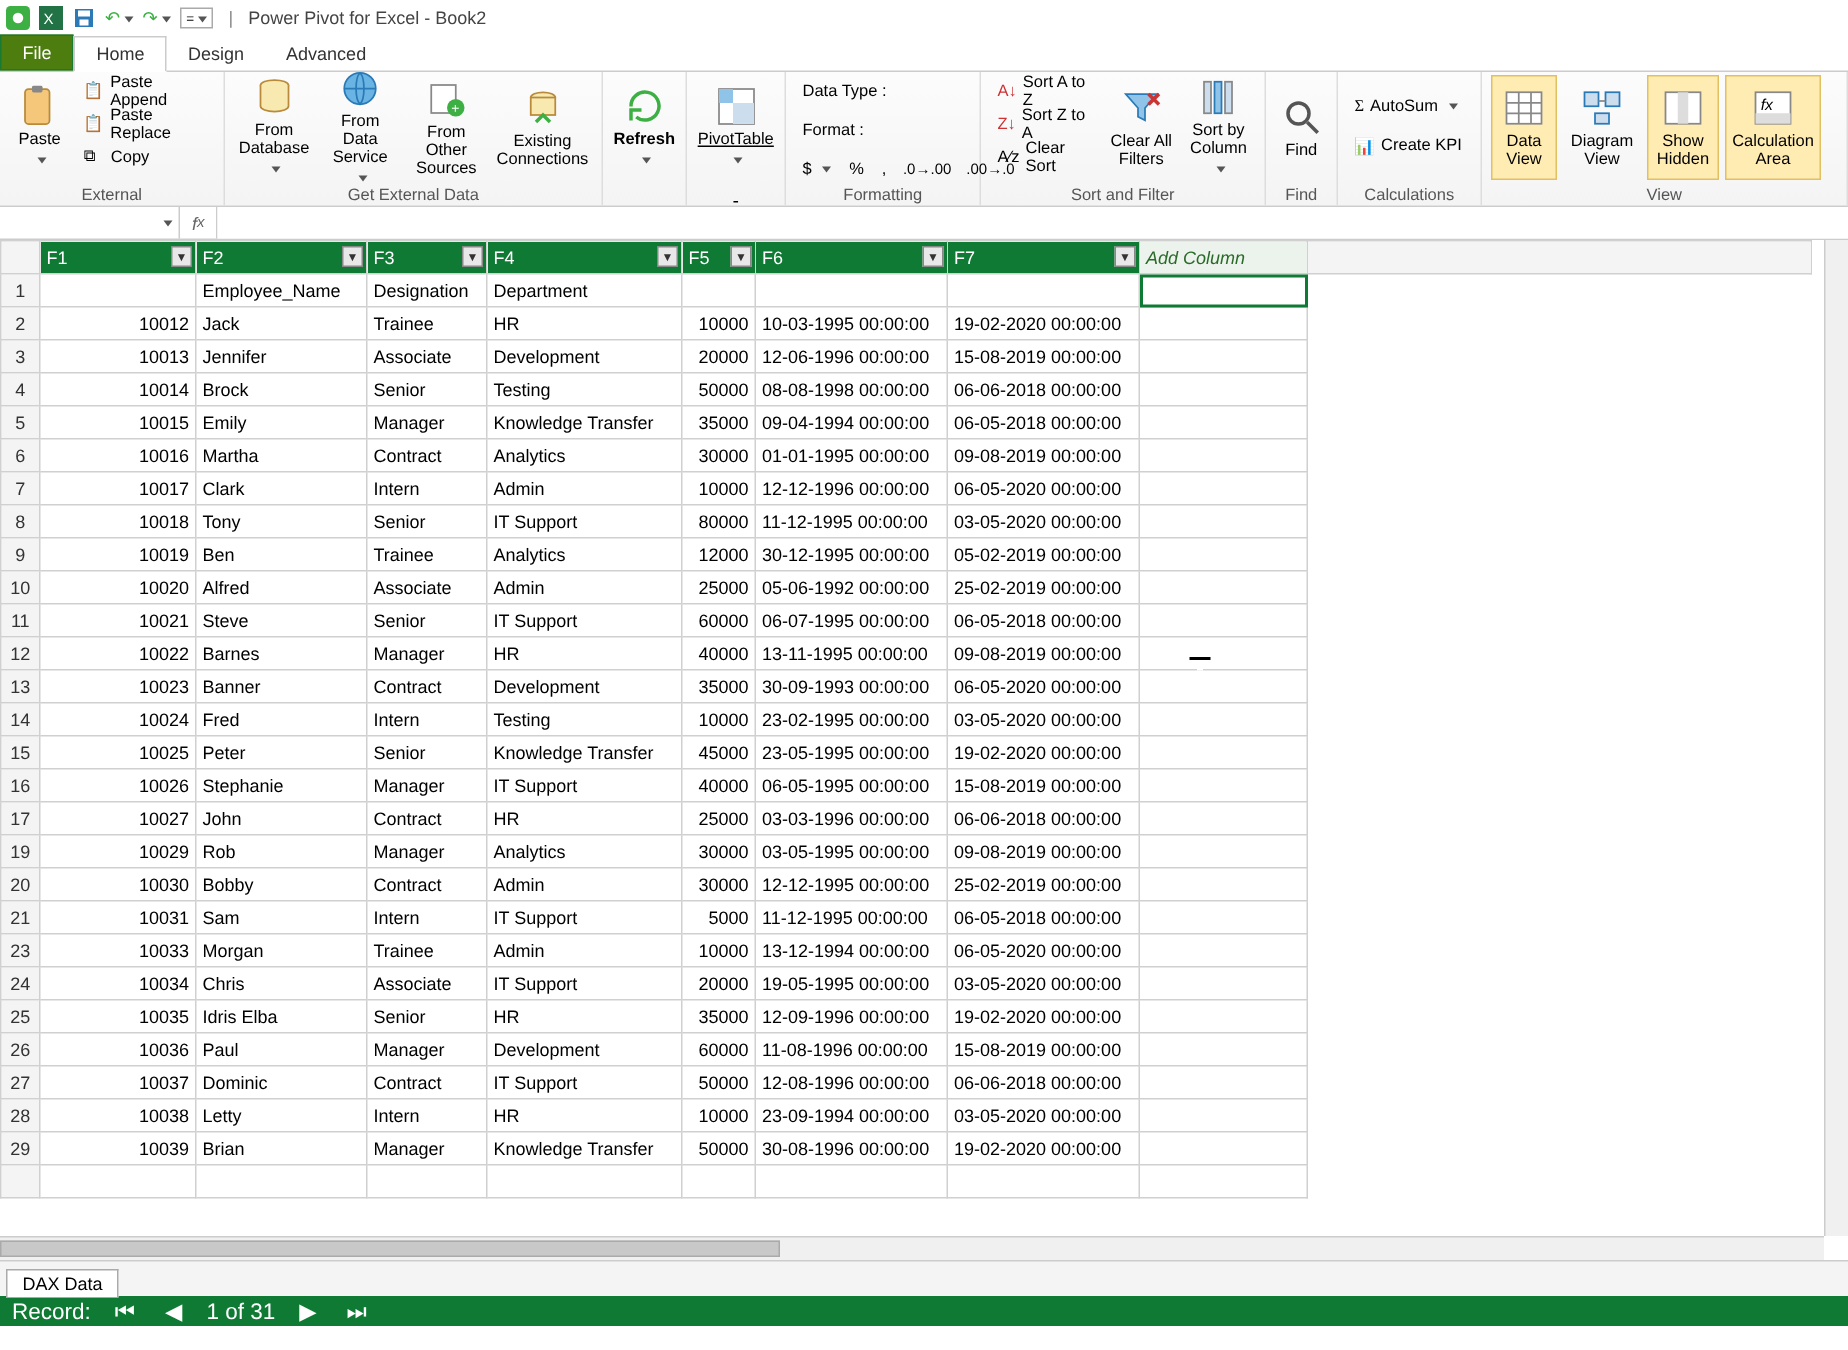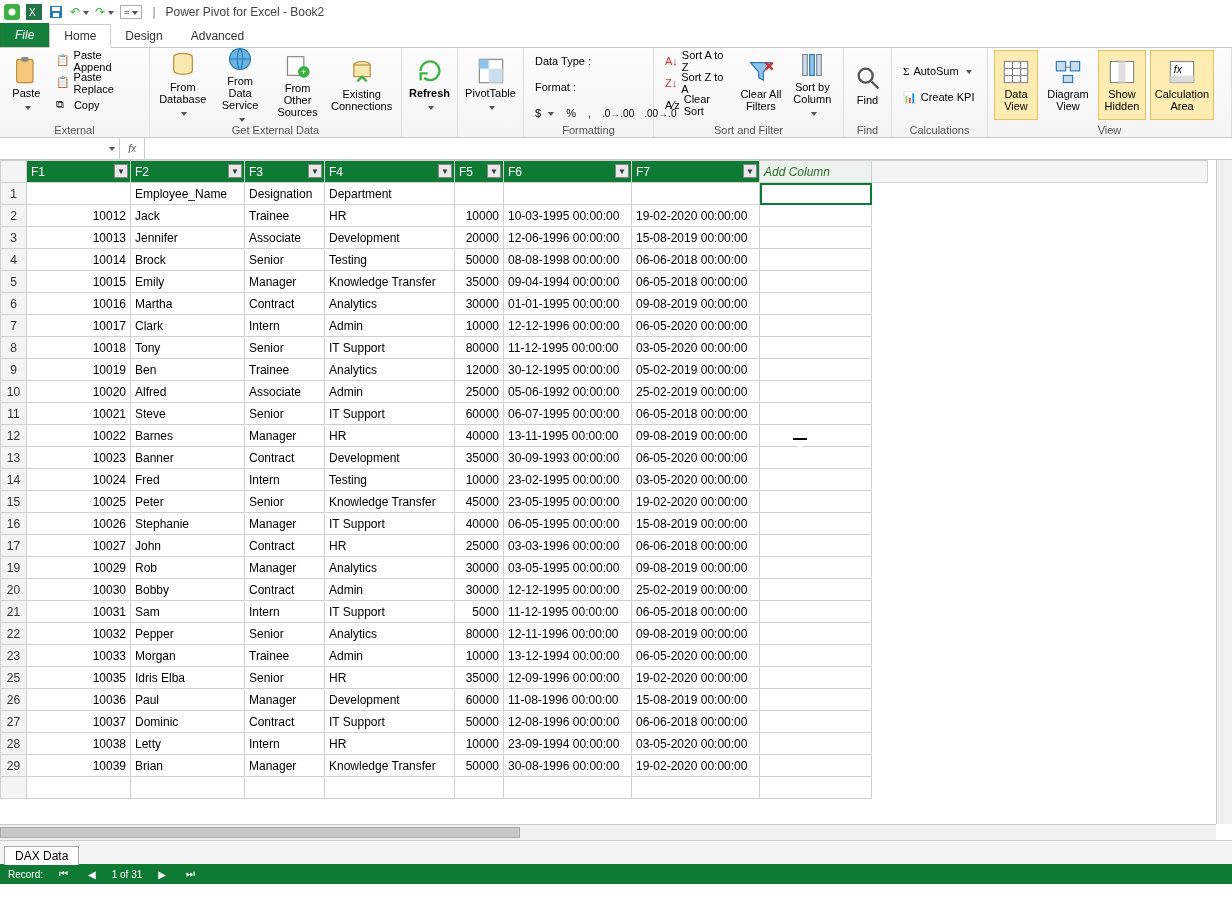--- a/index.html
+++ b/index.html
@@ -3,21 +3,21 @@
 <meta charset="utf-8">
 <style>
   * { box-sizing: border-box; margin: 0; padding: 0; }
   body { font-family: "Segoe UI", Tahoma, sans-serif; font-size: 12px; background: #fff; user-select: none; width: 1232px; height: 900px; overflow: hidden; position: relative; }
   .title-bar { height: 24px; background: #fff; display: flex; align-items: center; padding: 0 4px; gap: 6px; }
   .title-bar .icon { width: 16px; height: 16px; display: inline-block; }
   .title-bar .sep { color: #888; margin: 0 4px; }
   .title-bar .title-text { color: #444; }
   .tabs { height: 24px; display: flex; align-items: flex-end; border-bottom: 1px solid #ccc; }
   .tab { padding: 4px 14px; cursor: pointer; color: #333; }
-  .tab.active-file { background: #15803d; color: #fff; border: 1px solid #1a7a2f; font-style: italic; }
+  .tab.active-file { background: #4d7c0f; color: #fff; border: 1px solid #1a7a2f; }
   .tab.active-home { background: #fff; border: 1px solid #ccc; border-bottom: 1px solid #fff; position: relative; top: 1px; }
   .ribbon { height: 90px; background: linear-gradient(#fcfcfc,#f4f4f4); border-bottom: 1px solid #ccc; display: flex; }
   .group { border-right: 1px solid #ddd; padding: 2px 6px 0 6px; display: flex; flex-direction: column; justify-content: space-between; }
   .group-body { display: flex; align-items: flex-start; gap: 4px; flex: 1; }
   .group-label { text-align: center; font-size: 11px; color: #555; padding-bottom: 1px; }
   .btn-large { display: flex; flex-direction: column; align-items: center; justify-content: center; width: 56px; height: 70px; text-align: center; font-size: 11px; line-height: 12px; gap: 2px; border: 1px solid transparent; }
   .btn-large.selected { background: #ffecb3; border: 1px solid #e0c060; }
   .btn-large .ico { width: 28px; height: 28px; }
   .btn-small-row { display: flex; align-items: center; gap: 4px; height: 22px; font-size: 11px; padding: 0 4px; border: 1px solid transparent; }
   .btn-small-row .ico { width: 14px; height: 14px; }
@@ -31,21 +31,21 @@
   .grid th, .grid td { border: 0.5px solid #d0d0d0; height: 22px; padding: 0 4px; overflow: hidden; white-space: nowrap; font-size: 12px; font-weight: normal; }
   .grid thead th { background: #0f7a34; color: #fff; text-align: left; position: relative; }
   .grid thead th .drop { position: absolute; right: 2px; top: 3px; width: 14px; height: 14px; background: #e8e8e8; border: 1px solid #888; display: flex; align-items: center; justify-content: center; font-size: 8px; color: #333; }
   .grid .rowhdr { background: #f4f4f4; text-align: center; color: #333; width: 26px; }
   .grid thead th.corner { background: #f4f4f4; }
   .grid td.num { text-align: right; }
   .addcol-header { background: #ecf3ec !important; color: #2a6b2a !important; font-style: italic; }
   .selected-cell { outline: 2px solid #0f7a34; outline-offset: -2px; background: #fff; }
   .sheet-tabs { height: 24px; border-top: 1px solid #ccc; background: #f4f4f4; display: flex; align-items: flex-end; padding-left: 4px; }
   .sheet-tab { background: #fff; border: 1px solid #aaa; border-bottom: none; padding: 2px 10px; font-size: 12px; position: relative; top: 1px; }
-  .status-bar { height: 20px; background: #0f7a34; color: #fff; display: flex; align-items: center; padding: 0 8px; font-size: 10px; gap: 12px; }
+  .status-bar { height: 20px; background: #0f7a34; color: #fff; display: flex; align-items: center; padding: 0 8px; font-size: 15px; gap: 12px; }
   .nav-btn { cursor: pointer; padding: 0 4px; }
   .cursor-plus { position: absolute; width: 14px; height: 14px; pointer-events: none; }
   .cursor-plus::before, .cursor-plus::after { content: ""; position: absolute; background: #000; }
   .cursor-plus::before { left: 6px; top: 0; width: 2px; height: 14px; }
   .cursor-plus::after { top: 6px; left: 0; height: 2px; width: 14px; }
   .cursor-plus .o { position: absolute; background: #fff; }
   svg { display: block; }
   .caret::after { content: ""; display: inline-block; border-left: 3px solid transparent; border-right: 3px solid transparent; border-top: 4px solid #555; margin-left: 3px; vertical-align: middle; }
   .scroll-h { position:absolute; left:0; right:16px; bottom:0; height:16px; background:#f0f0f0; border-top:1px solid #ccc; }
   .scroll-h .thumb { position:absolute; left:0; width:520px; top:2px; bottom:2px; background:#c8c8c8; border:1px solid #aaa; }
@@ -175,21 +175,21 @@
               <path d="M4 20v-6h6" fill="none" stroke="#3cb043" stroke-width="2"></path>
             </svg>
           </span>
           <span>Refresh</span>
           <span class="caret"></span>
         </div>
       </div>
     <div class="group-label">&nbsp;</div>
   </div>
 
-  <div class="group" style="width:66px;">
+  <div class="group" style="width:66px;text-decoration:underline;">
     <div class="group-body">
         <div class="btn-large" style="width:62px;">
           <span class="ico">
             <svg viewBox="0 0 24 24">
               <rect x="2" y="2" width="20" height="20" fill="#fff" stroke="#888"></rect>
               <rect x="2" y="2" width="8" height="8" fill="#8fc4e8"></rect>
               <rect x="10" y="10" width="12" height="12" fill="#cde"></rect>
             </svg>
           </span>
           <span>PivotTable</span>
@@ -609,44 +609,44 @@
           <td>Sam</td>
           <td>Intern</td>
           <td>IT Support</td>
           <td class="num">5000</td>
           <td>11-12-1995 00:00:00</td>
           <td>06-05-2018 00:00:00</td>
           <td></td>
           <td style="background: rgb(255, 255, 255); border: none;"></td>
         </tr>
         <tr>
-          <td class="rowhdr">22</td>
-          <td class="num">10032</td>
-          <td>Pepper</td>
-          <td>Senior</td>
-          <td>Analytics</td>
-          <td class="num">80000</td>
-          <td>12-11-1996 00:00:00</td>
-          <td>09-08-2019 00:00:00</td>
-          <td></td>
-          <td style="background: rgb(255, 255, 255); border: none;"></td>
-        </tr>
-        <tr>
           <td class="rowhdr">23</td>
           <td class="num">10033</td>
           <td>Morgan</td>
           <td>Trainee</td>
           <td>Admin</td>
           <td class="num">10000</td>
           <td>13-12-1994 00:00:00</td>
           <td>06-05-2020 00:00:00</td>
           <td></td>
           <td style="background: rgb(255, 255, 255); border: none;"></td>
         </tr>
         <tr>
+          <td class="rowhdr">24</td>
+          <td class="num">10034</td>
+          <td>Chris</td>
+          <td>Associate</td>
+          <td>IT Support</td>
+          <td class="num">20000</td>
+          <td>19-05-1995 00:00:00</td>
+          <td>03-05-2020 00:00:00</td>
+          <td></td>
+          <td style="background: rgb(255, 255, 255); border: none;"></td>
+        </tr>
+        <tr>
           <td class="rowhdr">25</td>
           <td class="num">10035</td>
           <td>Idris Elba</td>
           <td>Senior</td>
           <td>HR</td>
           <td class="num">35000</td>
           <td>12-09-1996 00:00:00</td>
           <td>19-02-2020 00:00:00</td>
           <td></td>
           <td style="background: rgb(255, 255, 255); border: none;"></td>

